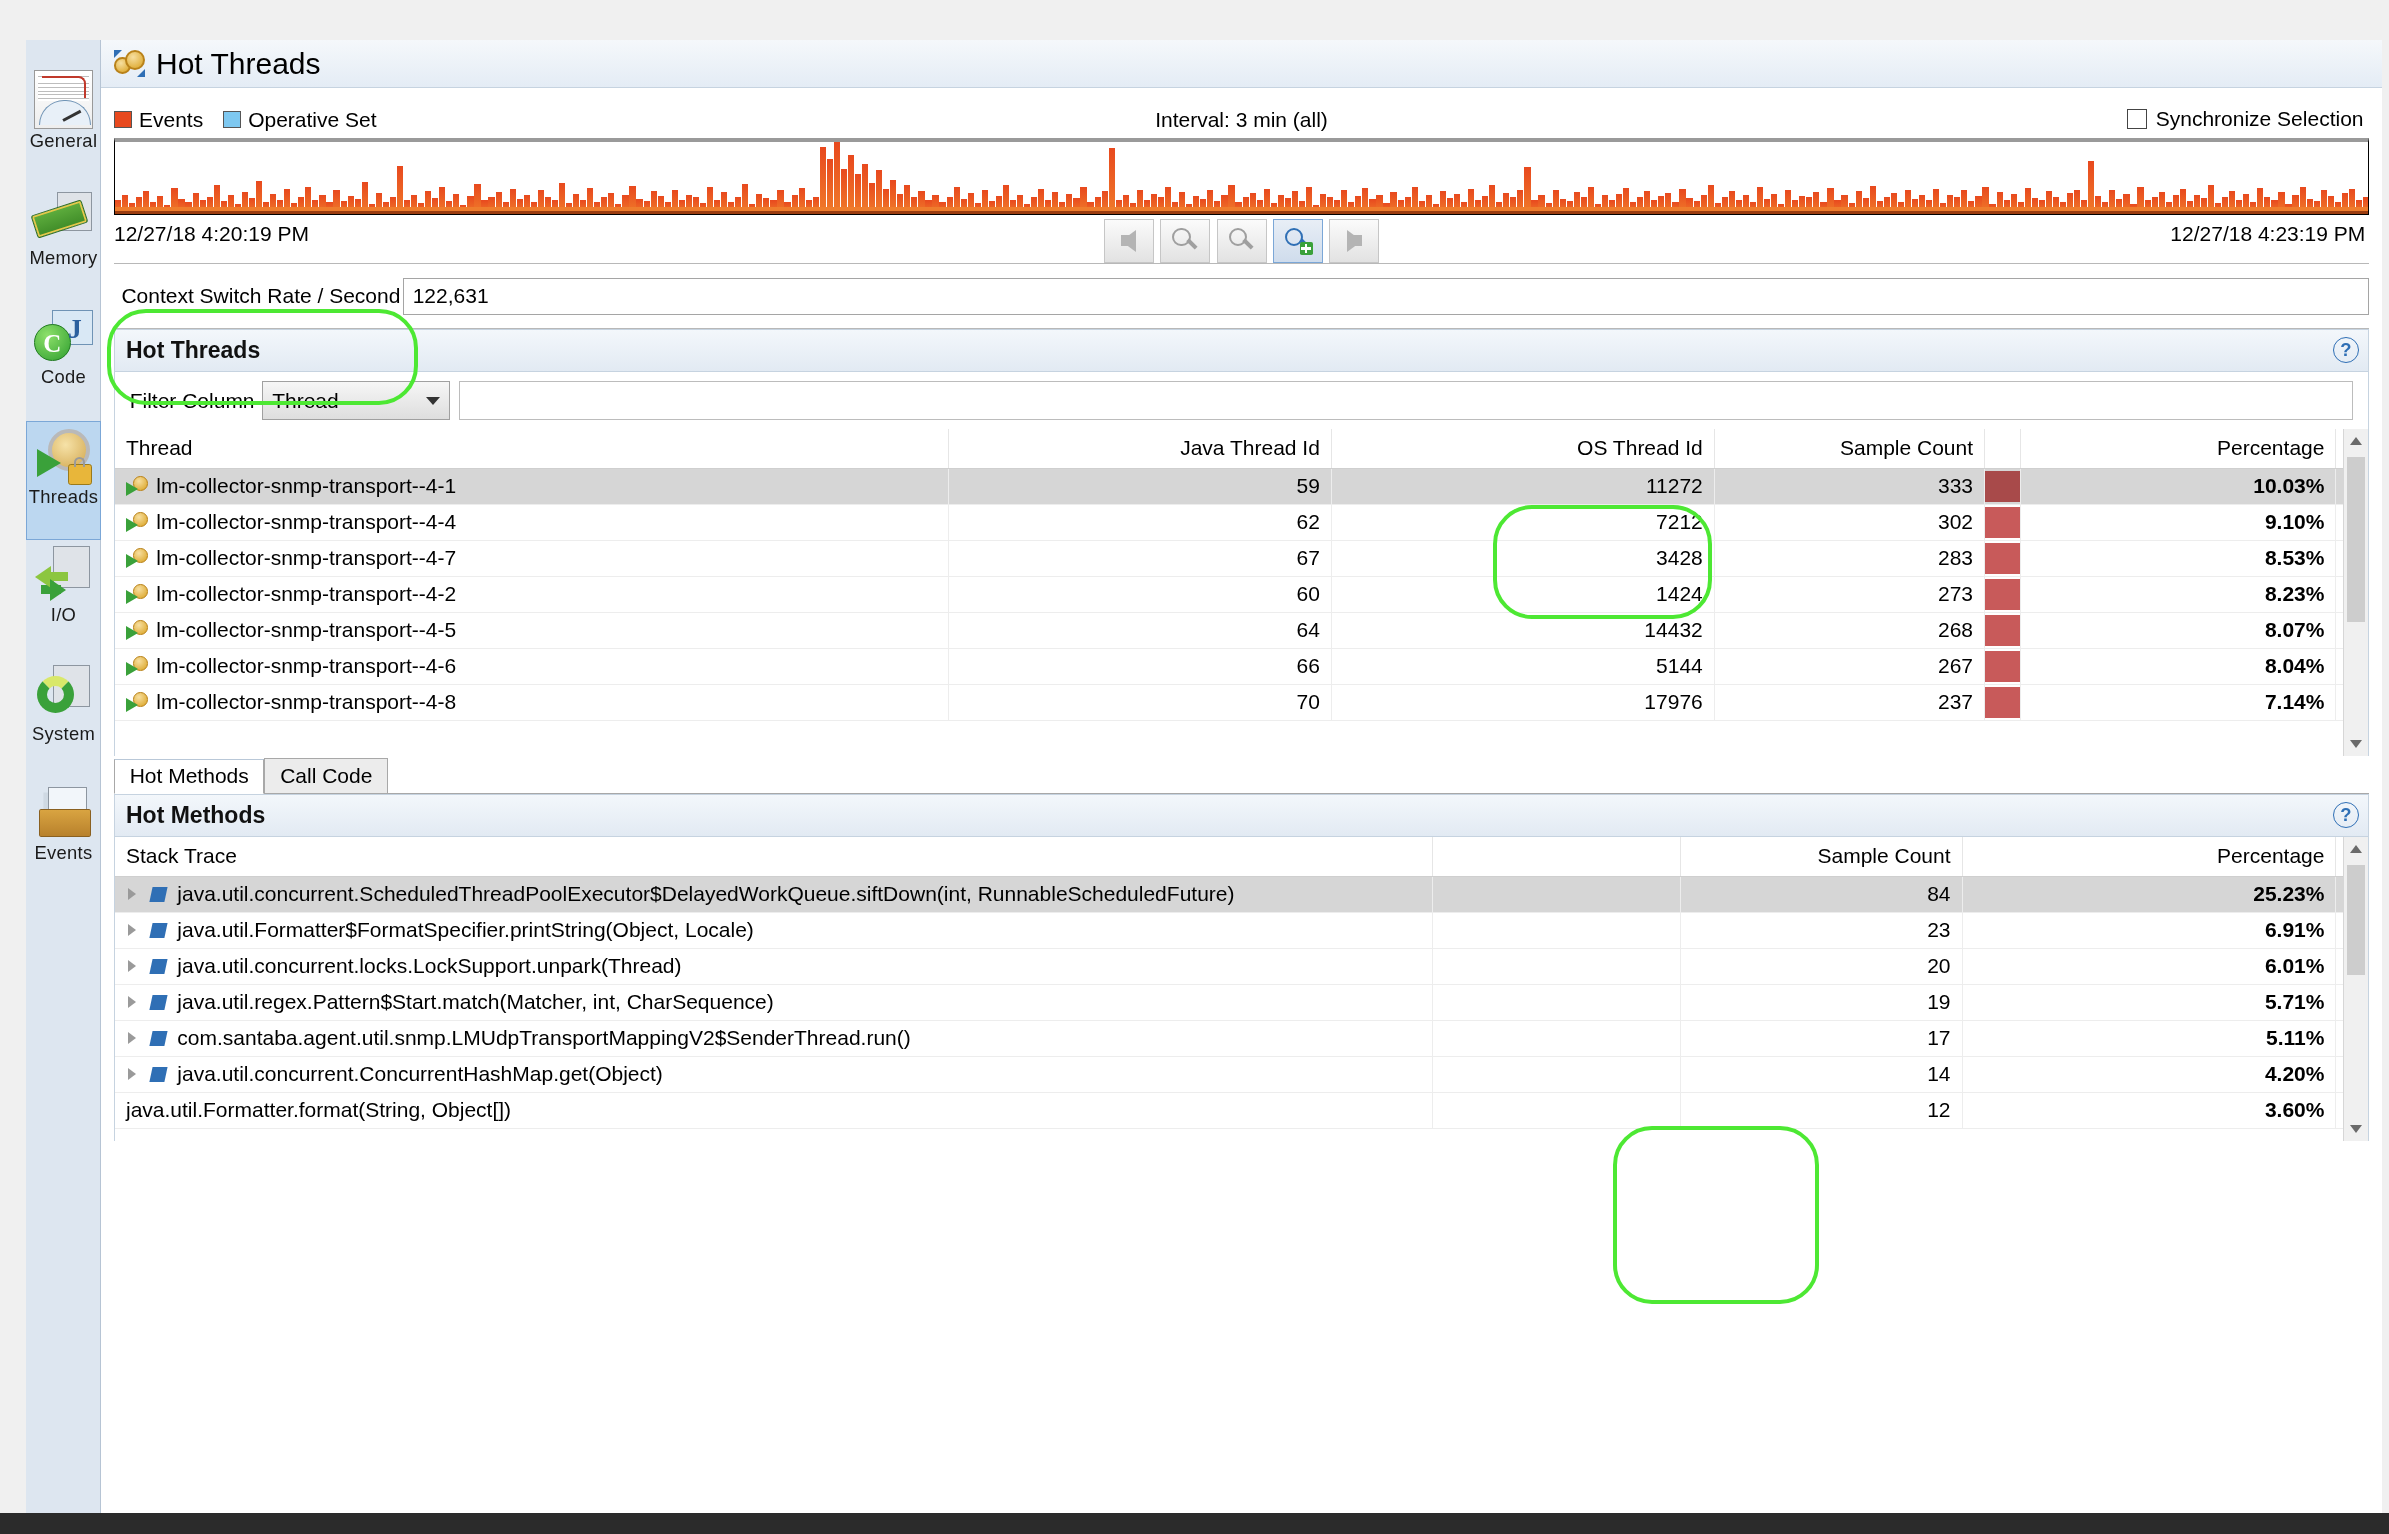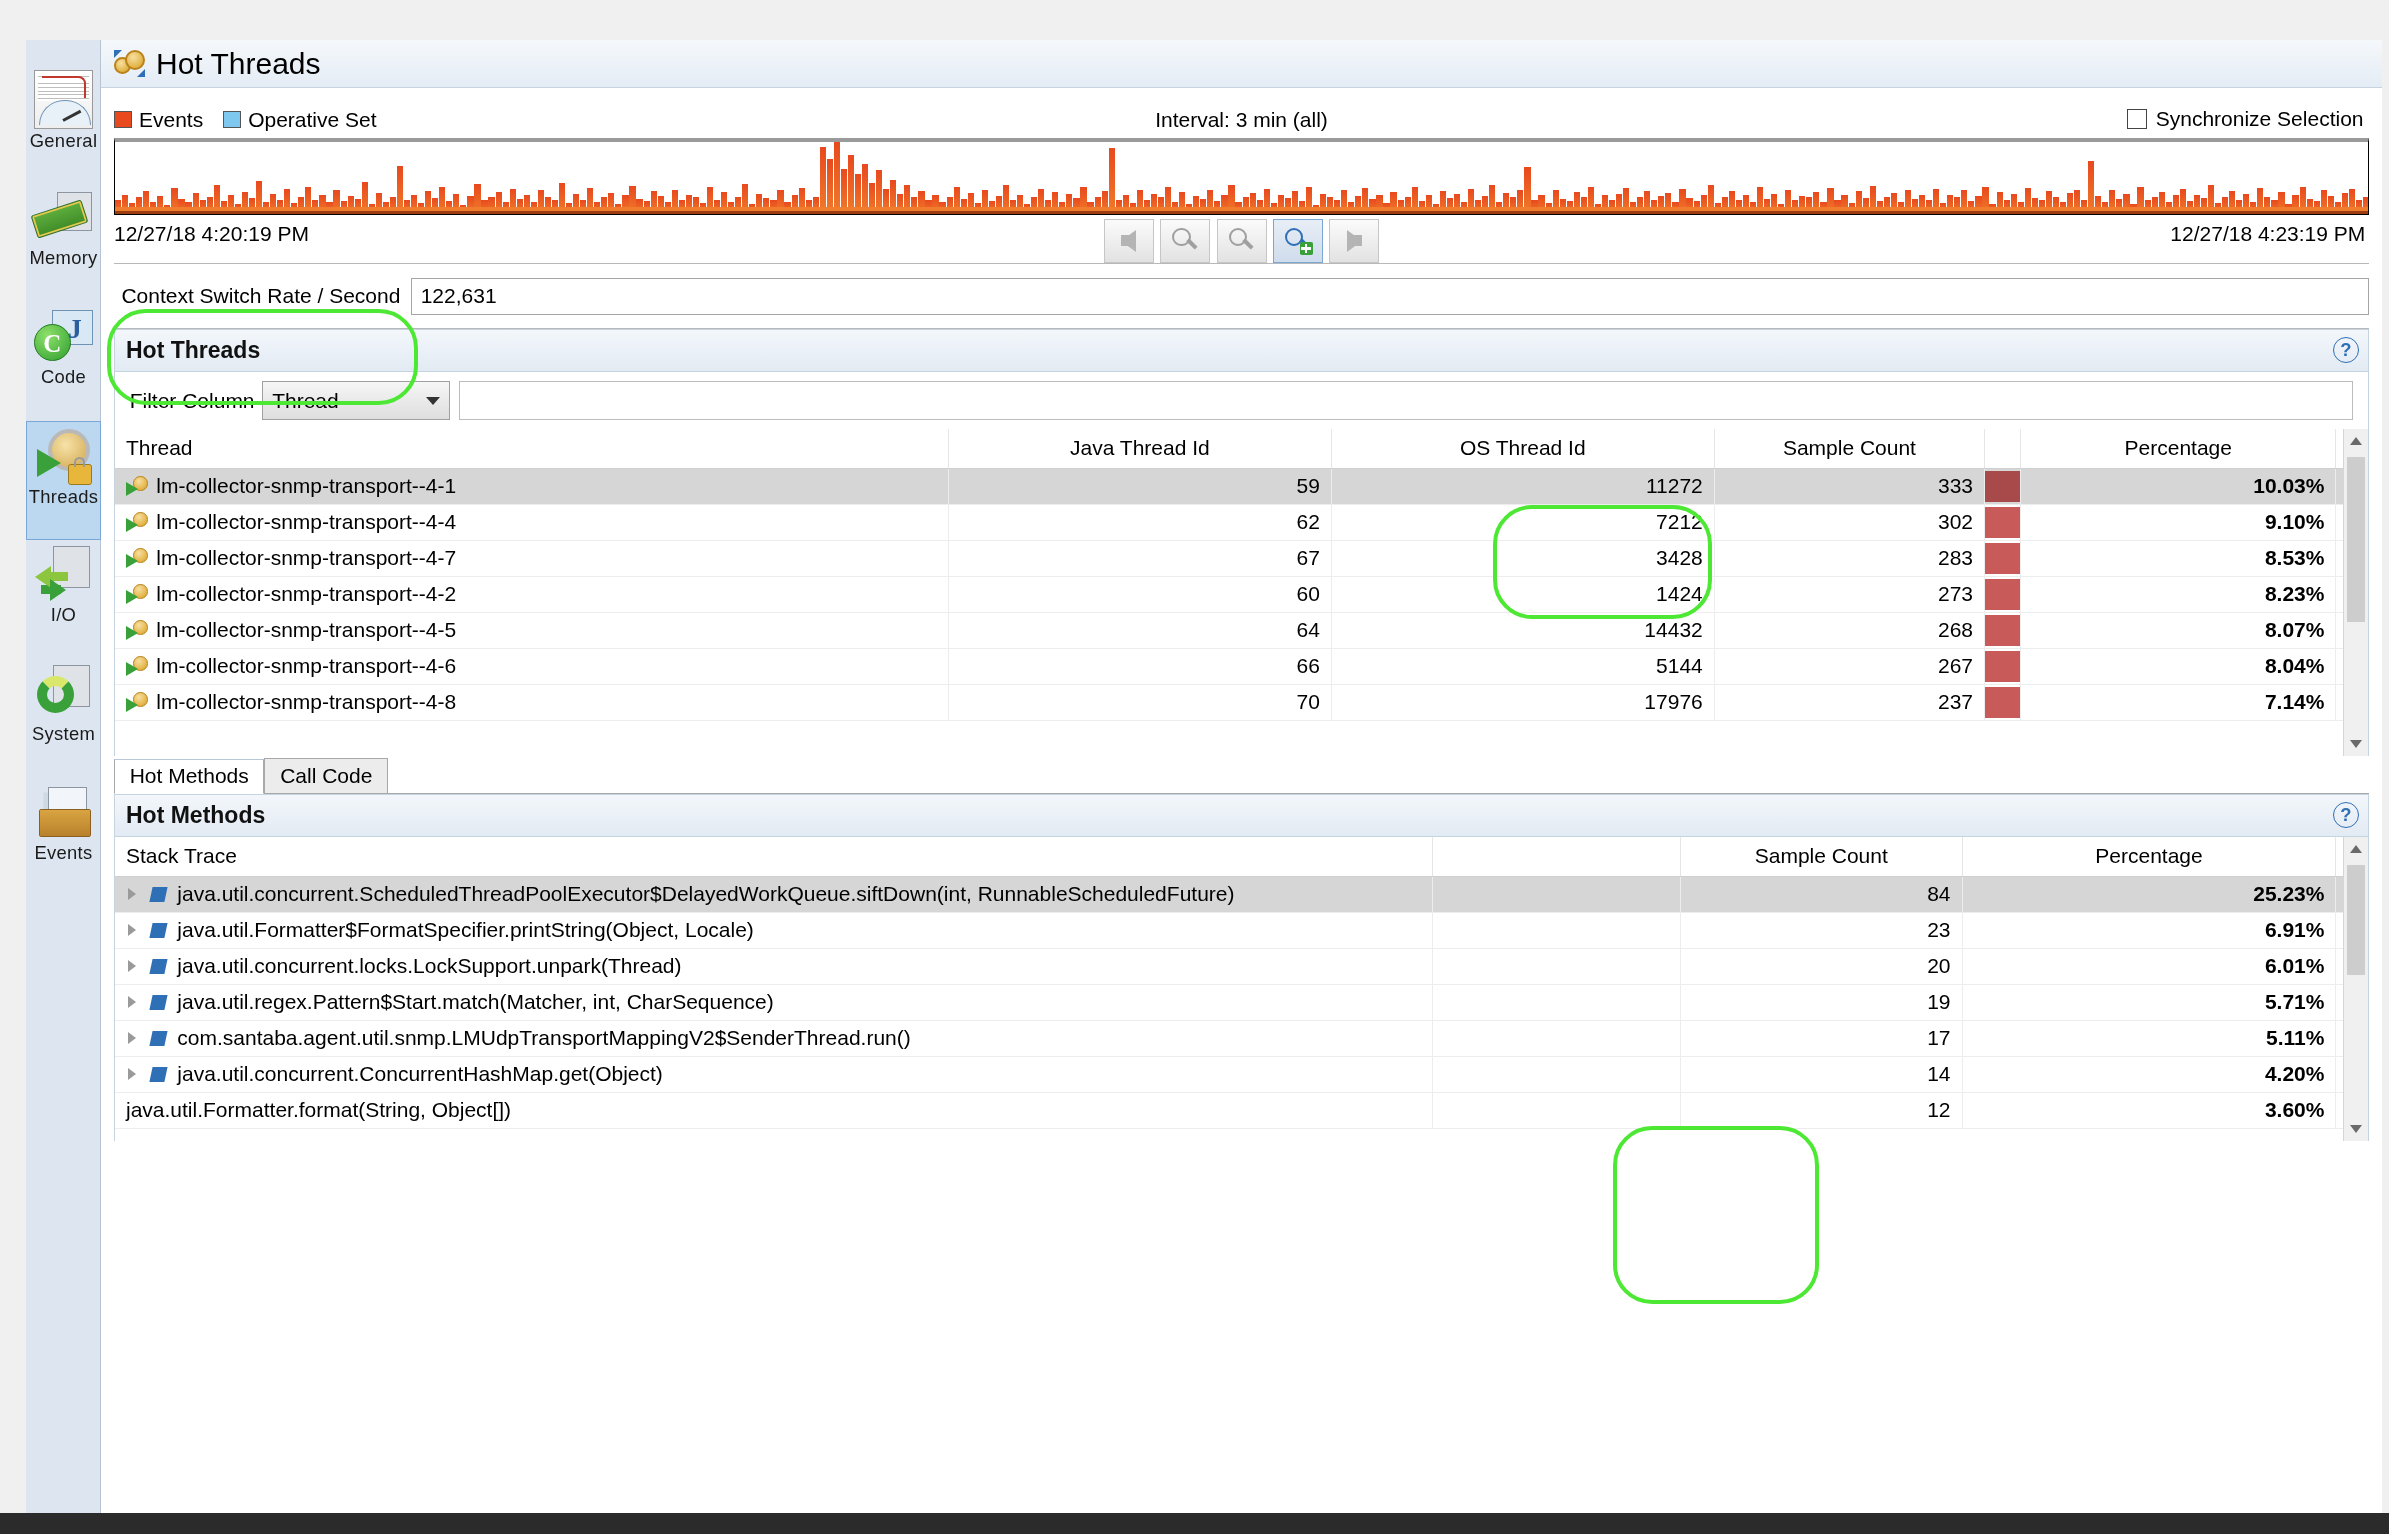--- a/index.html
+++ b/index.html
@@ -134,21 +134,21 @@
   .magn.blue .ring{border-color:#2f6fb5;}
   .magn.blue .hdl{background:#2f6fb5;}
   .magn .plus{position:absolute;right:-1.8px;bottom:-1.8px;width:13px;height:13px;background:#3aa13a;border-radius:1.8px;}
   .magn .plus:before,.magn .plus:after{content:"";position:absolute;background:#fff;}
   .magn .plus:before{left:1.8px;top:5px;width:9.2px;height:2.8px;}
   .magn .plus:after{left:5px;top:1.8px;width:2.8px;height:9.2px;}
 
   
   .csrow{height:66px;display:flex;align-items:center;border:0.9px solid #b8b8b8;border-left:none;border-right:none;
          background:#fff;margin:0 13px;padding-left:7.4px;box-sizing:border-box;}
-  .cslabel{font-size:21px;margin-right:11px;}
+  .cslabel{font-size:21px;margin-right:3px;}
   .csinput{flex:1;height:37px;border:0.9px solid #a5a5a5;background:#fff;display:flex;align-items:center;padding-left:8.3px;
            box-sizing:border-box;font-size:21px;}
 
   
   .sect{margin:0 13px;border:0.9px solid #c6d3e0;border-bottom:none;}
   .secthead{height:42px;background:linear-gradient(#f3f7fb,#e2eaf3);display:flex;align-items:center;
             padding:0 11px;box-sizing:border-box;position:relative;border-bottom:0.9px solid #c6d3e0;}
   .secttitle{font-size:23px;font-weight:bold;color:#111;}
   .helpic{position:absolute;right:9.2px;top:7.4px;width:26px;height:26px;border-radius:50%;border:1.8px solid #2f6fb5;
           color:#2f6fb5;font-size:18.4px;display:flex;align-items:center;justify-content:center;box-sizing:border-box;font-weight:bold;}
@@ -157,21 +157,21 @@
   .flabel{font-size:21px;margin-right:7.4px;}
   .fselect{width:188px;height:39px;background:linear-gradient(#f6f6f6,#dedede);border:0.9px solid #a0a0a0;
            display:flex;align-items:center;justify-content:space-between;padding:0 9.2px;box-sizing:border-box;font-size:21px;}
   .chev{width:0;height:0;border-left:7.4px solid transparent;border-right:7.4px solid transparent;border-top:8.3px solid #333;}
   .finput{flex:1;height:39px;border:0.9px solid #bcbcbc;background:#fff;margin-left:9.2px;box-sizing:border-box;}
 
   
   .tblwrap{position:relative;background:#fff;}
   table.grid{width:100%;border-collapse:collapse;table-layout:fixed;}
   table.grid th{font-weight:normal;font-size:21px;padding:7.4px 11px;border-bottom:0.9px solid #cfcfcf;
-                border-right:0.9px solid #e6e6e6;background:#fff;text-align:center;white-space:nowrap;}
+                border-right:0.9px solid #e6e6e6;background:#fff;text-align:right;white-space:nowrap;}
   table.grid th.l{text-align:left;}
   table.grid td{font-size:21px;padding:5.5px 11px;border-bottom:0.9px solid #ededed;border-right:0.9px solid #ededed;
                 white-space:nowrap;overflow:hidden;text-overflow:ellipsis;text-align:right;}
   table.grid td.l{text-align:left;}
   table.grid td.pct{font-weight:bold;}
   table.grid tr.sel td{background:#d6d6d6;}
   .thname{display:flex;align-items:center;gap:8.3px;}
   .thicon{width:22px;height:20px;position:relative;flex:none;}
   .thicon:before{content:"";position:absolute;right:0;top:0;width:14.7px;height:14.7px;border-radius:50%;
      background:radial-gradient(circle at 38% 32%,#f7dfa0,#d9a11f);border:1.8px solid #b9821a;box-sizing:border-box;}

